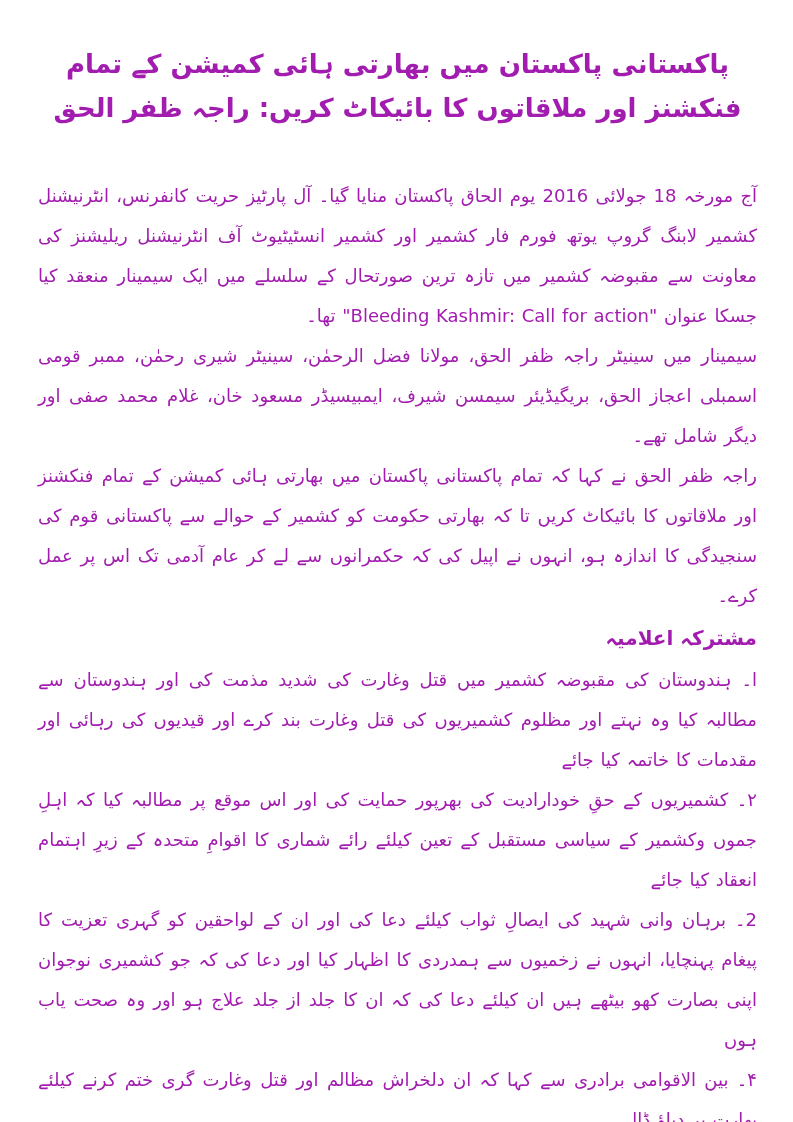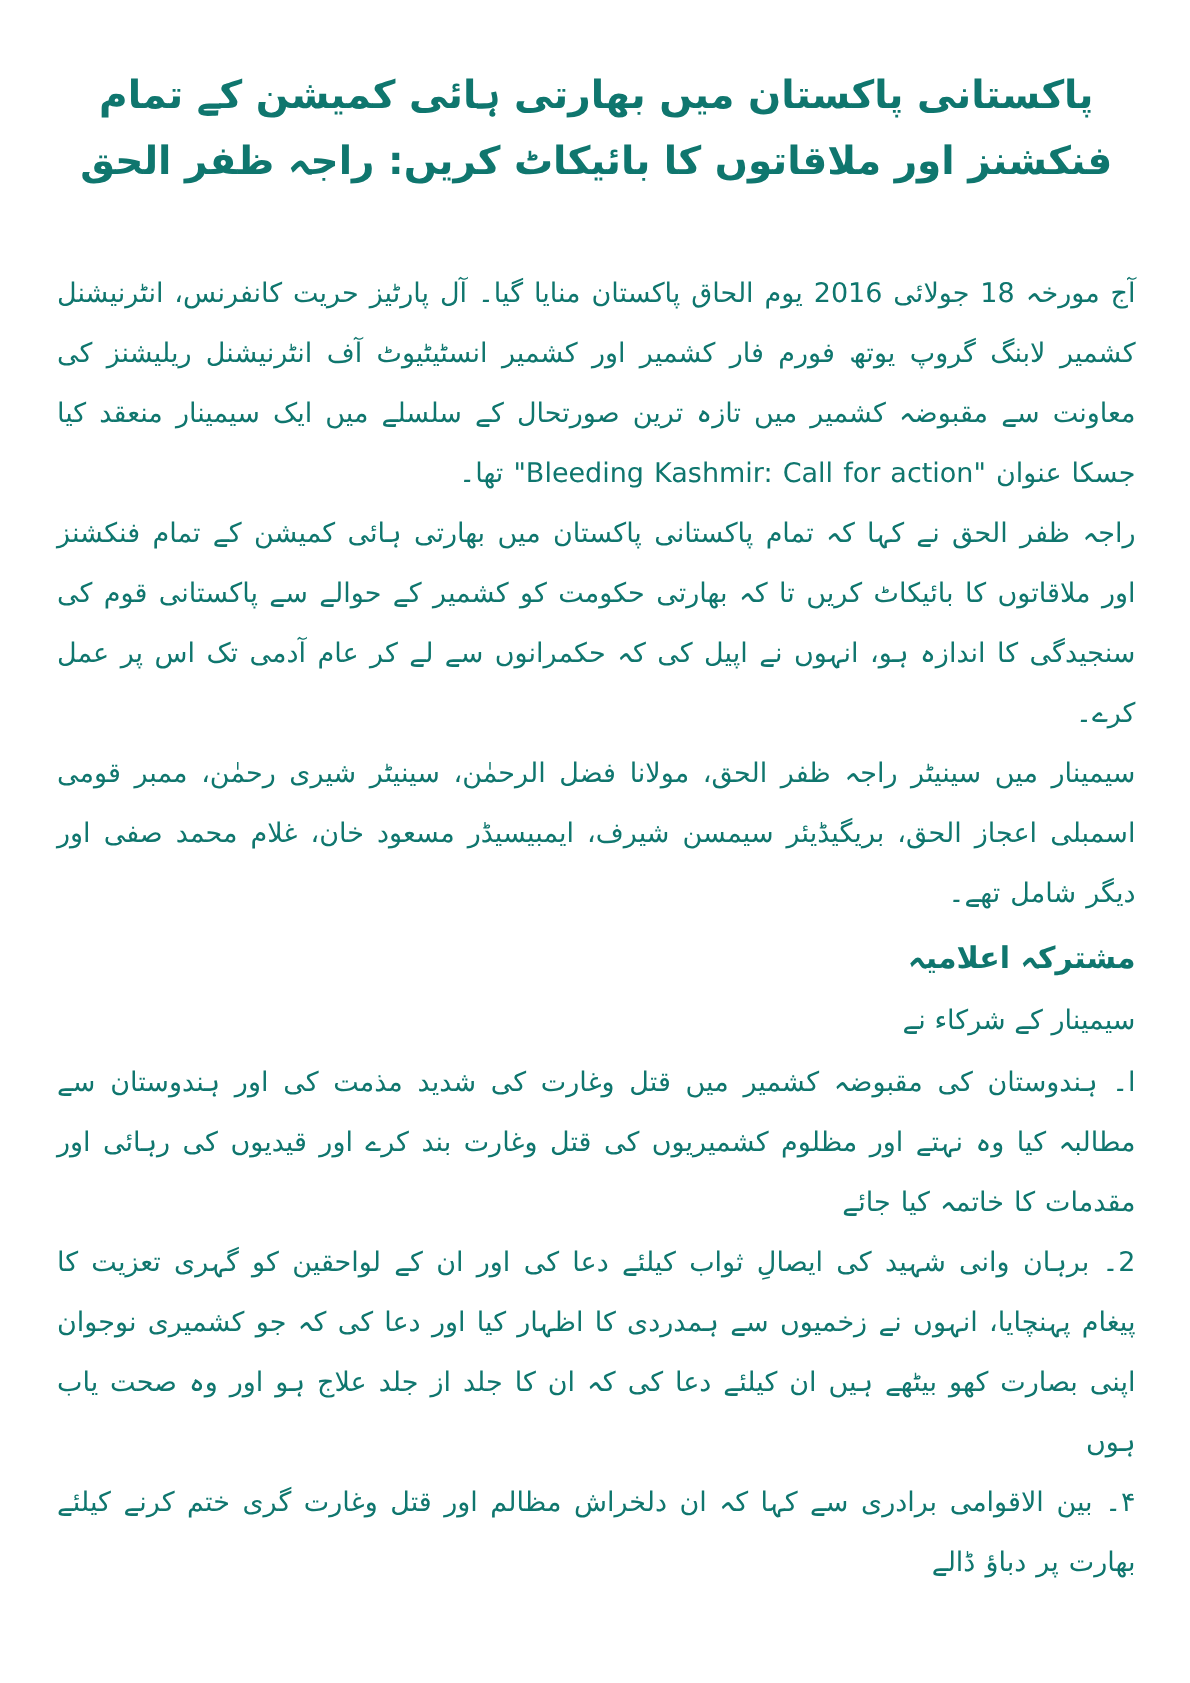--- a/index.html
+++ b/index.html
@@ -10,21 +10,21 @@
   .page {
     position: relative;
     width: 793px;
     height: 1122px;
     margin: 0 auto;
     background: #ffffff;
     box-sizing: border-box;
     padding: 42px 36px 0 38px;
     overflow: hidden;
     font-family: "DejaVu Sans", sans-serif;
-    color: #0f766e;
+    color: #a21caf;
   }
   .doc-title {
     margin: 0 0 46px 0;
     font-size: 26px;
     font-weight: bold;
     text-align: center;
     line-height: 1.7;
   }
   .body-par {
     margin: 0;
@@ -49,28 +49,28 @@
 </style>
 </head>
 <body>
 
 <div class="page">
 
   <h1 class="doc-title" dir="rtl" lang="ur">پاکستانی پاکستان میں بھارتی ہائی کمیشن کے تمام فنکشنز اور ملاقاتوں کا بائیکاٹ کریں: راجہ ظفر الحق</h1>
 
   <p class="body-par" dir="rtl" lang="ur">آج مورخہ 18 جولائی 2016 یوم الحاق پاکستان منایا گیا۔ آل پارٹیز حریت کانفرنس، انٹرنیشنل کشمیر لابنگ گروپ یوتھ فورم فار کشمیر اور کشمیر انسٹیٹیوٹ آف انٹرنیشنل ریلیشنز کی معاونت سے مقبوضہ کشمیر میں تازہ ترین صورتحال کے سلسلے میں ایک سیمینار منعقد کیا جسکا عنوان "Bleeding Kashmir: Call for action" تھا۔</p>
 
+  <p class="body-par" dir="rtl" lang="ur">سیمینار میں سینیٹر راجہ ظفر الحق، مولانا فضل الرحمٰن، سینیٹر شیری رحمٰن، ممبر قومی اسمبلی اعجاز الحق، بریگیڈیئر سیمسن شیرف، ایمبیسیڈر مسعود خان، غلام محمد صفی اور دیگر شامل تھے۔</p>
+
   <p class="body-par" dir="rtl" lang="ur">راجہ ظفر الحق نے کہا کہ تمام پاکستانی پاکستان میں بھارتی ہائی کمیشن کے تمام فنکشنز اور ملاقاتوں کا بائیکاٹ کریں تا کہ بھارتی حکومت کو کشمیر کے حوالے سے پاکستانی قوم کی سنجیدگی کا اندازہ ہو، انہوں نے اپیل کی کہ حکمرانوں سے لے کر عام آدمی تک اس پر عمل کرے۔</p>
-
-  <p class="body-par" dir="rtl" lang="ur">سیمینار میں سینیٹر راجہ ظفر الحق، مولانا فضل الرحمٰن، سینیٹر شیری رحمٰن، ممبر قومی اسمبلی اعجاز الحق، بریگیڈیئر سیمسن شیرف، ایمبیسیڈر مسعود خان، غلام محمد صفی اور دیگر شامل تھے۔</p>
 
   <h2 class="section-heading" dir="rtl" lang="ur">مشترکہ اعلامیہ</h2>
 
-  <p class="lead-line" dir="rtl" lang="ur">سیمینار کے شرکاء نے</p>
 
   <p class="body-par" dir="rtl" lang="ur">ا۔ ہندوستان کی مقبوضہ کشمیر میں قتل وغارت کی شدید مذمت کی اور ہندوستان سے مطالبہ کیا وہ نہتے اور مظلوم کشمیریوں کی قتل وغارت بند کرے اور قیدیوں کی رہائی اور مقدمات کا خاتمہ کیا جائے</p>
 
+  <p class="body-par" dir="rtl" lang="ur">۲۔ کشمیریوں کے حقِ خودارادیت کی بھرپور حمایت کی اور اس موقع پر مطالبہ کیا کہ اہلِ جموں وکشمیر کے سیاسی مستقبل کے تعین کیلئے رائے شماری کا اقوامِ متحدہ کے زیرِ اہتمام انعقاد کیا جائے</p>
 
   <p class="body-par" dir="rtl" lang="ur">2۔ برہان وانی شہید کی ایصالِ ثواب کیلئے دعا کی اور ان کے لواحقین کو گہری تعزیت کا پیغام پہنچایا، انہوں نے زخمیوں سے ہمدردی کا اظہار کیا اور دعا کی کہ جو کشمیری نوجوان اپنی بصارت کھو بیٹھے ہیں ان کیلئے دعا کی کہ ان کا جلد از جلد علاج ہو اور وہ صحت یاب ہوں</p>
 
   <p class="body-par" dir="rtl" lang="ur">۴۔ بین الاقوامی برادری سے کہا کہ ان دلخراش مظالم اور قتل وغارت گری ختم کرنے کیلئے بھارت پر دباؤ ڈالے</p>
 
 </div>
 
 </body></html>

